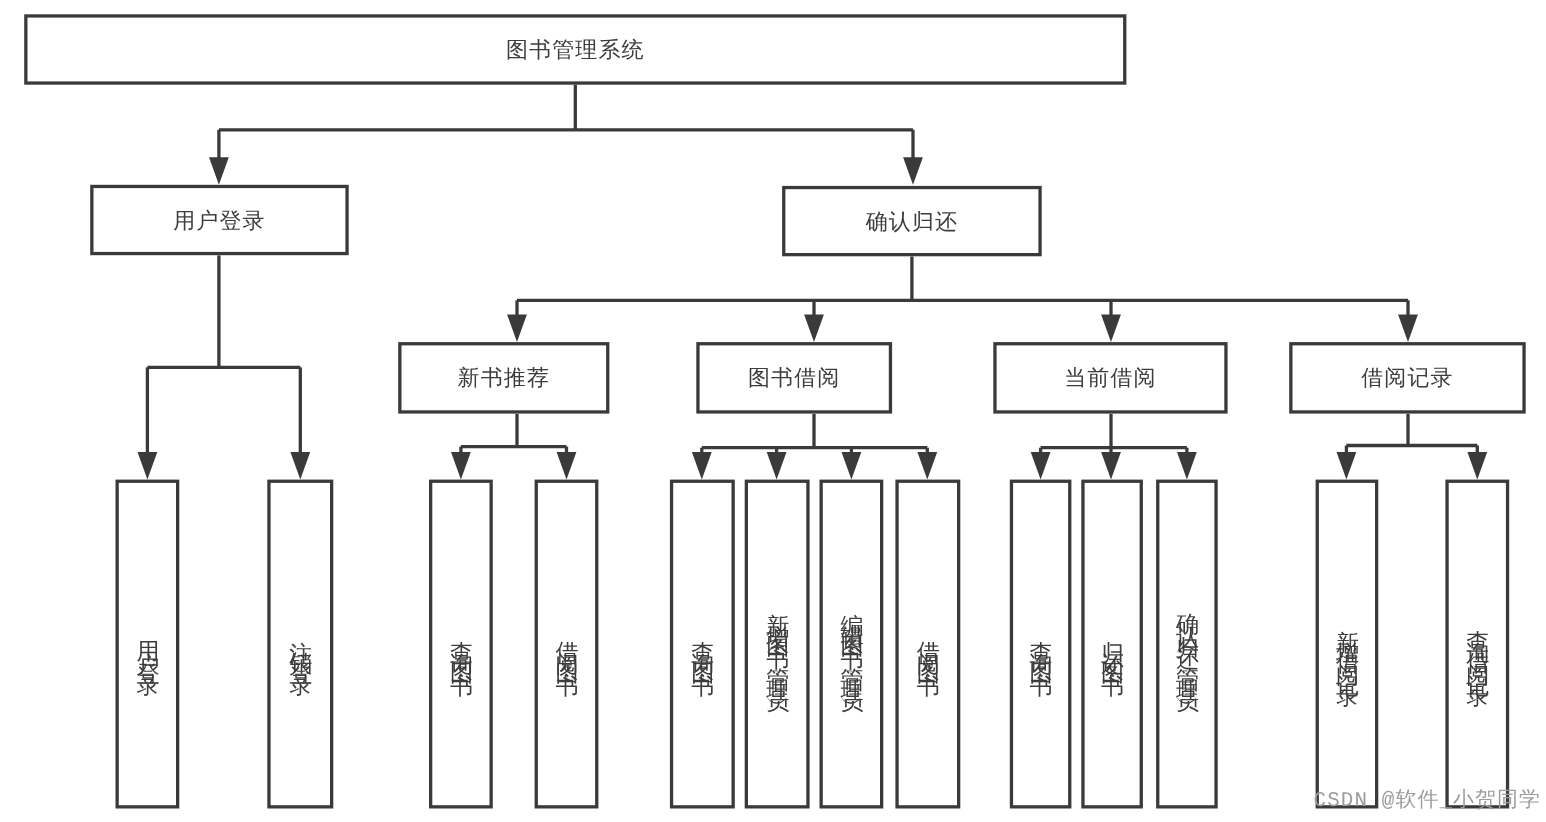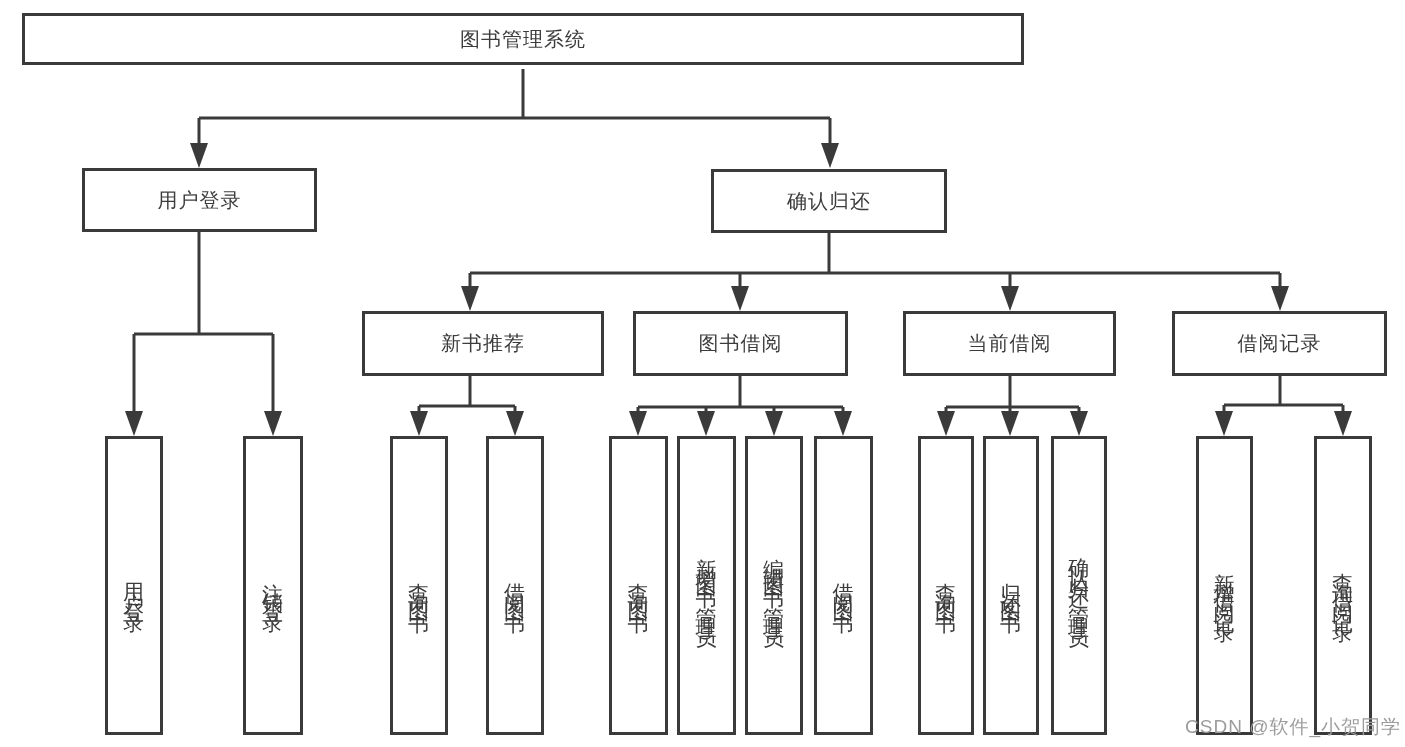--- a/index.html
+++ b/index.html
@@ -15,21 +15,21 @@
     display:flex;align-items:center;justify-content:center;
     color:var(--c-text,#3c3c3c);font-size:20px;letter-spacing:1px;
   }
   .node.v{
     writing-mode:vertical-rl;text-orientation:mixed;
     font-size:21px;letter-spacing:10px;line-height:1;
   }
   .watermark{
     position:absolute;right:4px;bottom:7px;z-index:3;
     color:var(--c-watermark,#9c9c9c);font-size:19px;letter-spacing:1px;
-    font-family:Liberation Sans, sans-serif;
+    font-family:Liberation Mono, monospace;
   }
 </style>
 </head>
 <body>
 
 <div class="canvas">
 
   <svg class="connectors" width="1405" height="747" viewBox="0 0 1405 747" xmlns="http://www.w3.org/2000/svg">
     <g stroke="#3a3a3a" stroke-width="3" fill="none">
 
@@ -92,27 +92,27 @@
       <polygon points="765,411 783,411 774,436"></polygon>
       <polygon points="834,411 852,411 843,436"></polygon>
       <polygon points="937,411 955,411 946,436"></polygon>
       <polygon points="1001,411 1019,411 1010,436"></polygon>
       <polygon points="1070,411 1088,411 1079,436"></polygon>
       <polygon points="1215,411 1233,411 1224,436"></polygon>
       <polygon points="1334,411 1352,411 1343,436"></polygon>
     </g>
   </svg>
 
-  <div class="node" style="left:22px;top:13px;width:1002px;height:52px">图书管理系统</div>
+  <div class="node" style="left:22px;top:13px;width:1002px;height:64px">图书管理系统</div>
 
   <div class="node" style="left:82px;top:168px;width:235px;height:64px">用户登录</div>
   <div class="node" style="left:711px;top:169px;width:236px;height:64px">确认归还</div>
 
-  <div class="node" style="left:362px;top:311px;width:242px;height:65px">新书推荐</div>
-  <div class="node" style="left:633px;top:311px;width:215px;height:65px">图书借阅</div>
+  <div class="node" style="left:362px;top:311px;width:192px;height:65px">新书推荐</div>
+  <div class="node" style="left:633px;top:311px;width:178px;height:65px">图书借阅</div>
   <div class="node" style="left:1172px;top:311px;width:215px;height:65px">借阅记录</div>
   <div class="node" style="left:903px;top:311px;width:213px;height:65px">当前借阅</div>
 
   <div class="node v" style="left:105px;top:436px;width:58px;height:299px">用户登录</div>
   <div class="node v" style="left:243px;top:436px;width:60px;height:299px">注销登录</div>
 
   <div class="node v" style="left:390px;top:436px;width:58px;height:299px">查询图书</div>
   <div class="node v" style="left:486px;top:436px;width:58px;height:299px">借阅图书</div>
 
   <div class="node v" style="left:609px;top:436px;width:59px;height:299px">查询图书</div>

